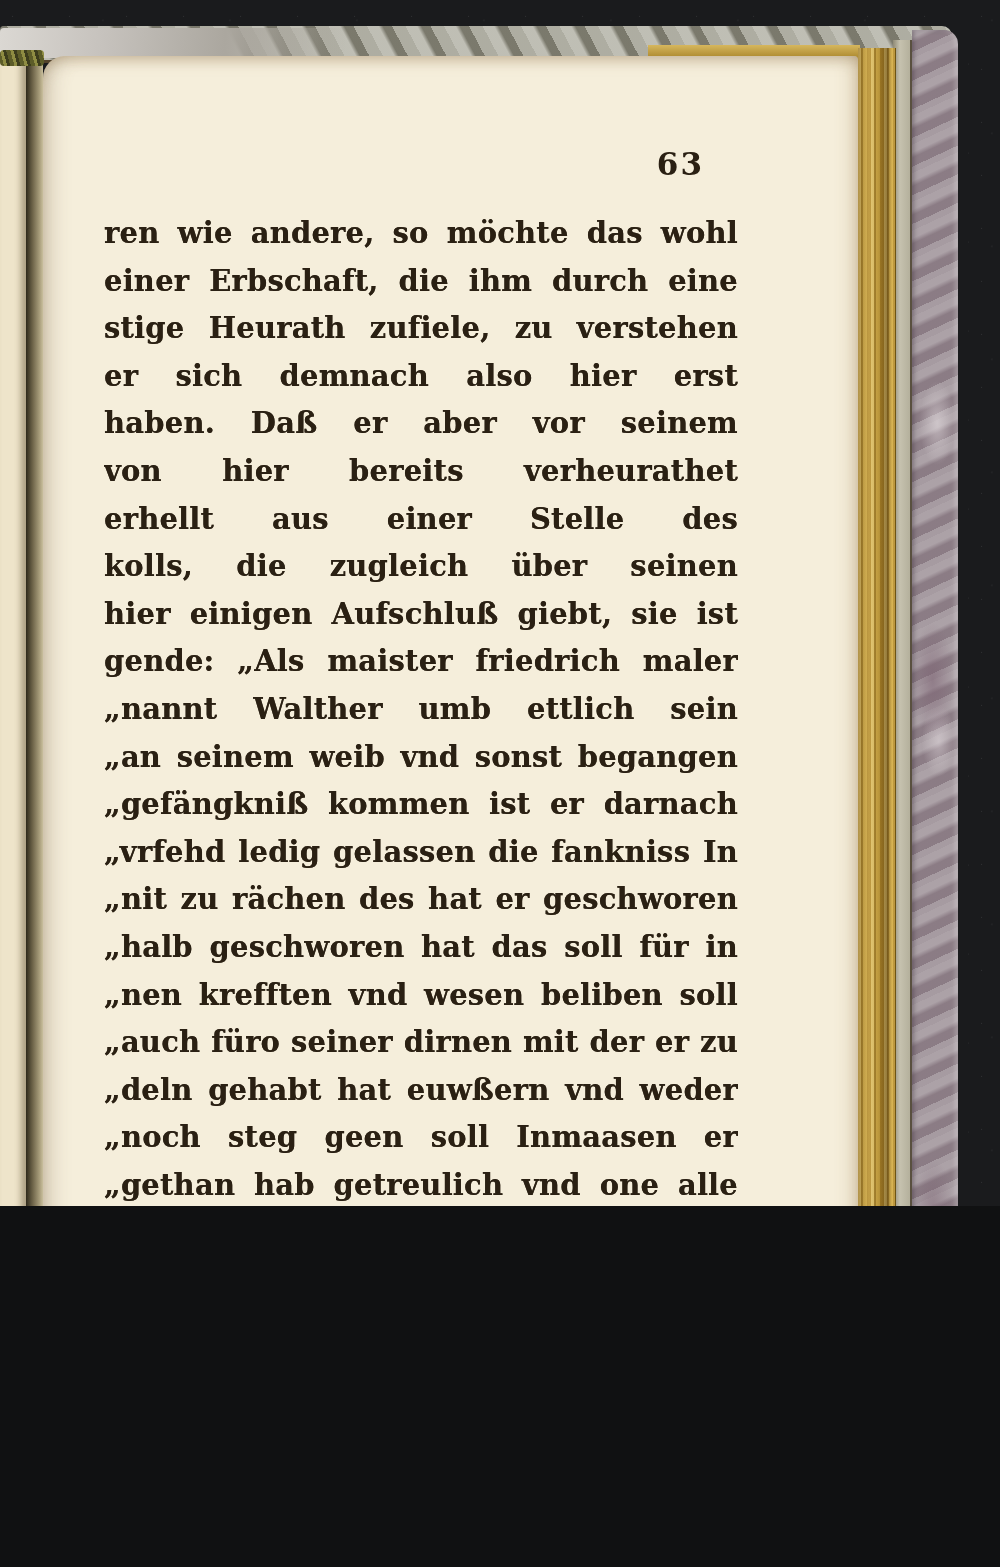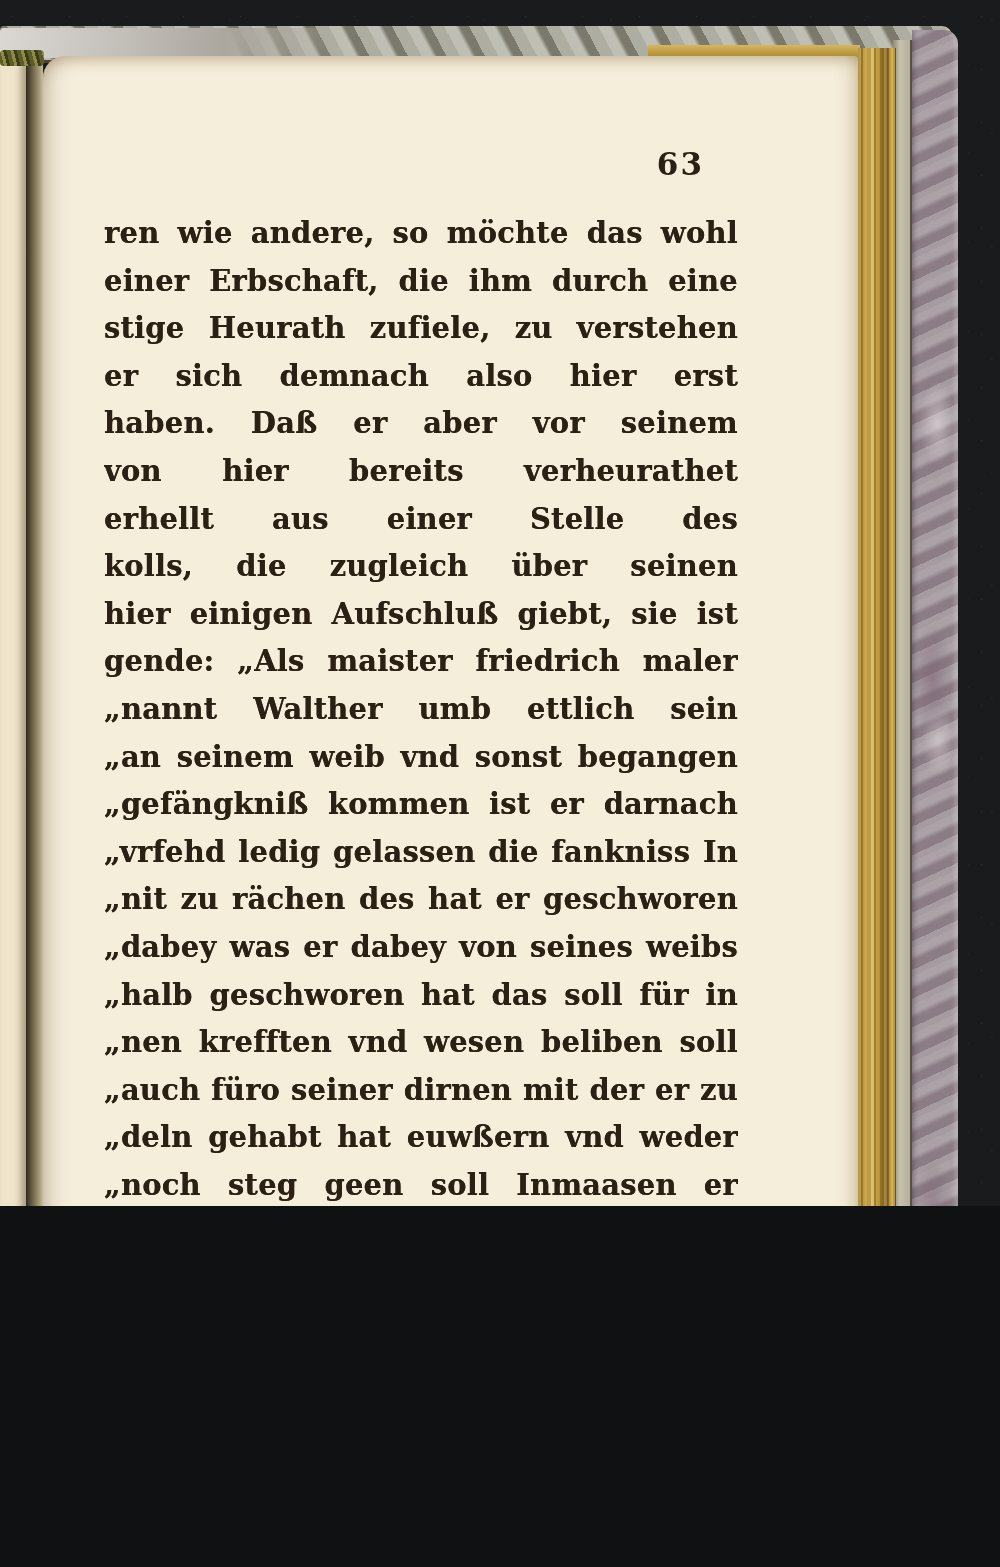--- a/index.html
+++ b/index.html
@@ -168,21 +168,20 @@
     <div class="tline">von hier bereits verheurathet gewesen, dieß</div>
     <div class="tline">erhellt aus einer Stelle des Rathsproto-</div>
     <div class="tline">kolls, die zugleich über seinen Abgang von</div>
     <div class="tline">hier einigen Aufschluß giebt, sie ist fol-</div>
     <div class="tline">gende: „Als maister friedrich maler ge-</div>
     <div class="tline">„nannt Walther umb ettlich sein vnbillig</div>
     <div class="tline">„an seinem weib vnd sonst begangen in</div>
     <div class="tline">„gefängkniß kommen ist er darnach vff ein</div>
     <div class="tline">„vrfehd ledig gelassen die fankniss In arg</div>
     <div class="tline">„nit zu rächen des hat er geschworen vnd</div>
-    <div class="tline">„dabey was er dabey von seines weibs</div>
     <div class="tline">„halb geschworen hat das soll für in sei-</div>
     <div class="tline">„nen krefften vnd wesen beliben soll sich</div>
     <div class="tline">„auch füro seiner dirnen mit der er zu han-</div>
     <div class="tline">„deln gehabt hat euwßern vnd weder Weg</div>
     <div class="tline">„noch steg geen soll Inmaasen er vormals</div>
     <div class="tline">„gethan hab getreulich vnd one alle geverde</div>
   </div>
 
   <div class="catchword">„ac-</div>
   <div class="speck"></div>

